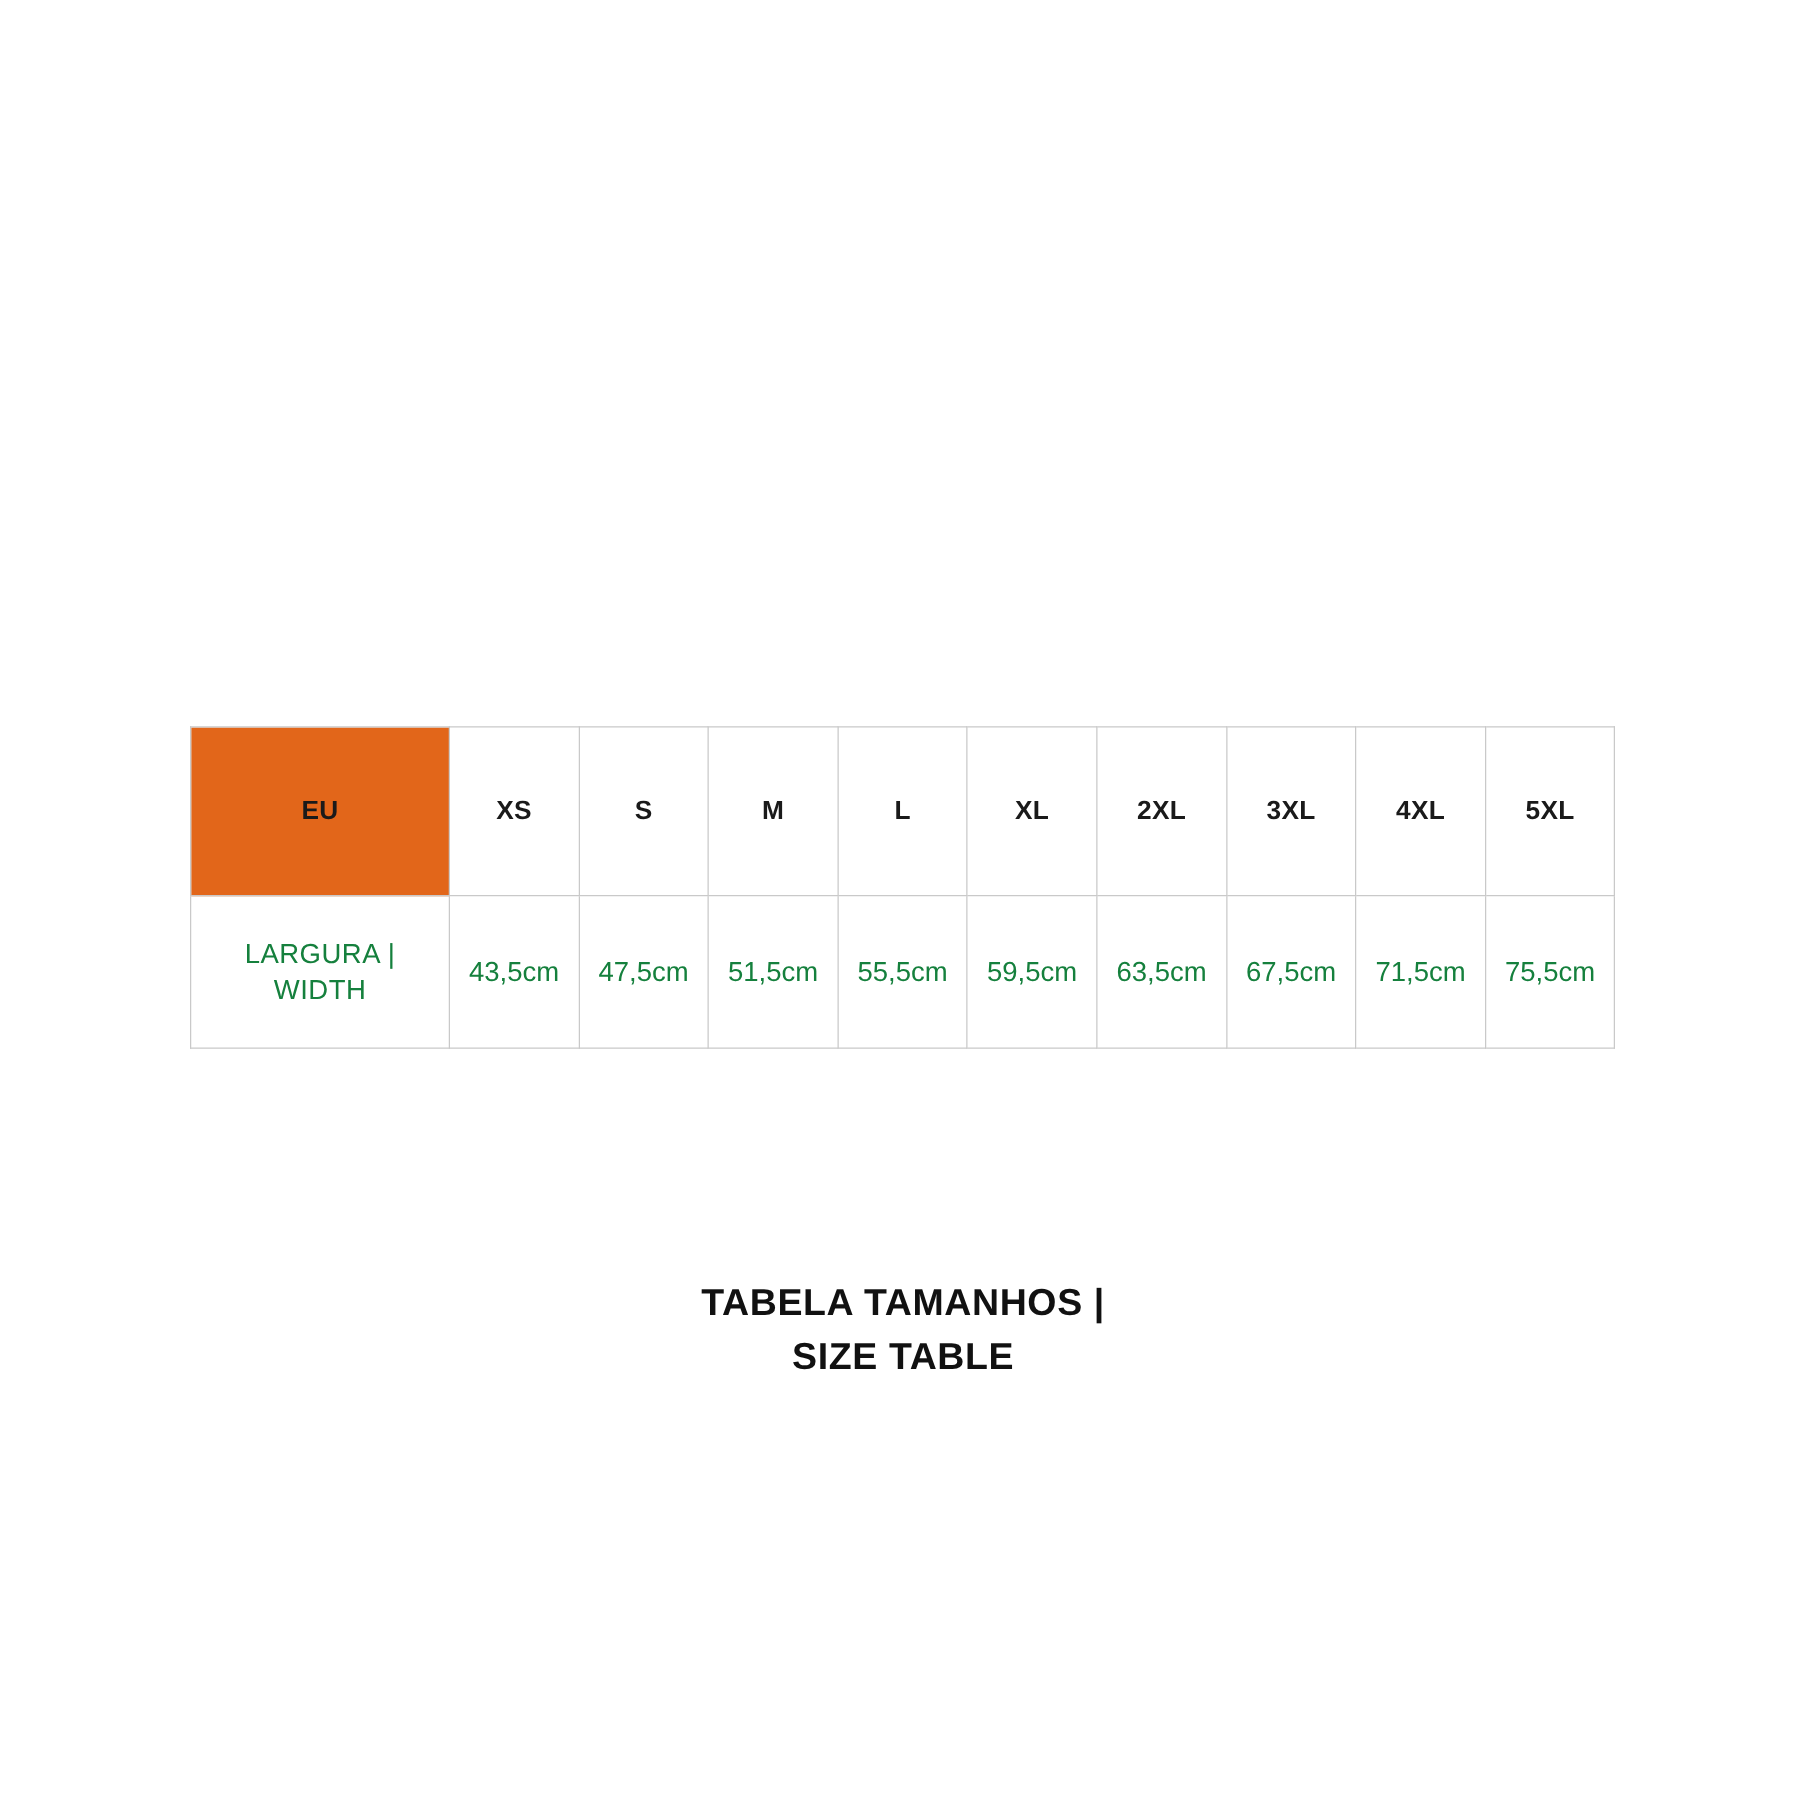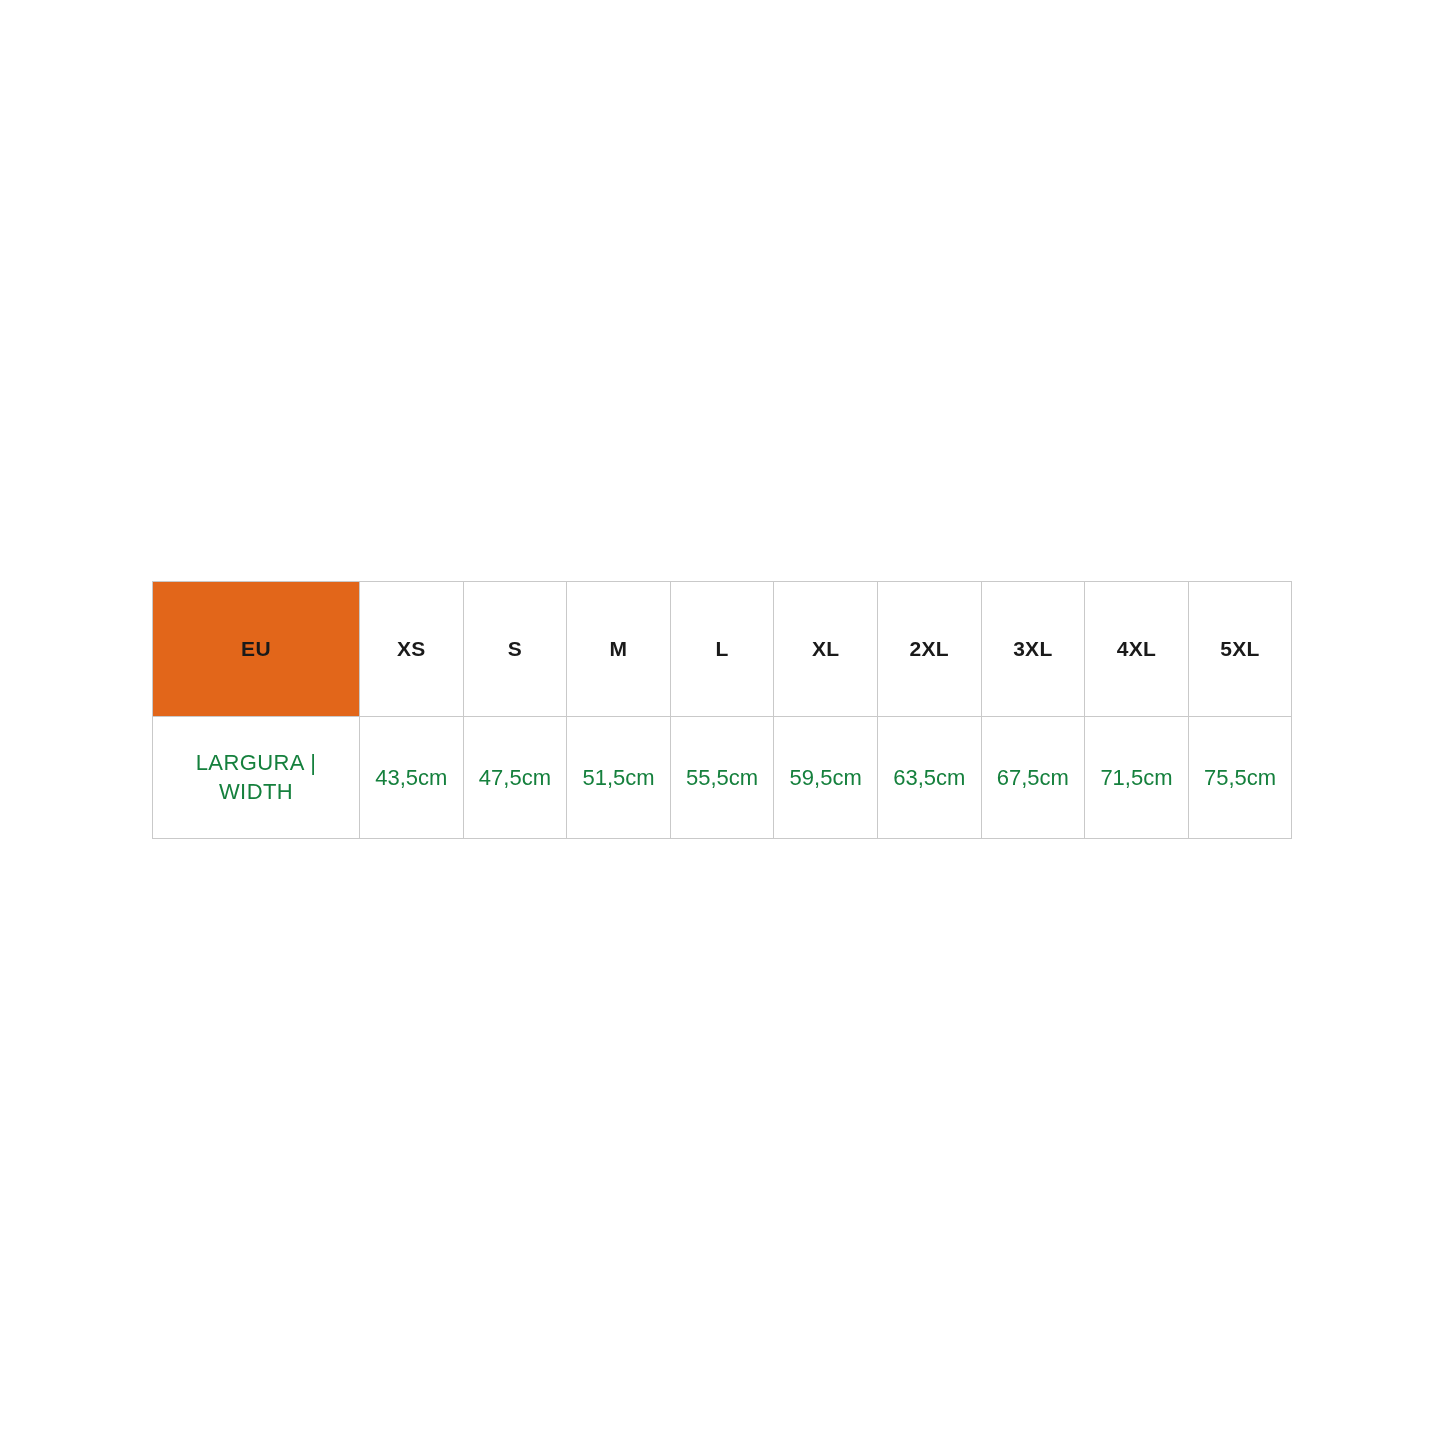--- a/index.html
+++ b/index.html
@@ -146,14 +146,18 @@
           <td>59,5cm</td>
           <td>63,5cm</td>
           <td>67,5cm</td>
           <td>71,5cm</td>
           <td>75,5cm</td>
         </tr>
       </tbody>
     </table>
   </div>
 
+  <div class="caption">
+    <span class="line">TABELA TAMANHOS |</span>
+    <span class="line">SIZE TABLE</span>
+  </div>
 
 </div>
 
 </body></html>

